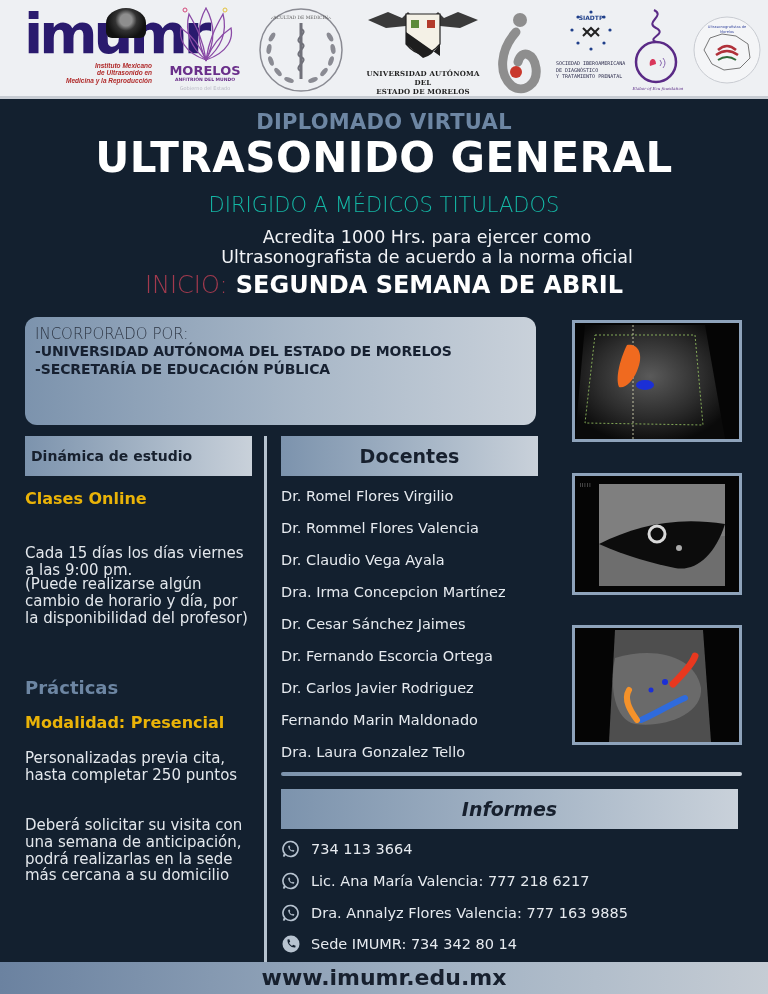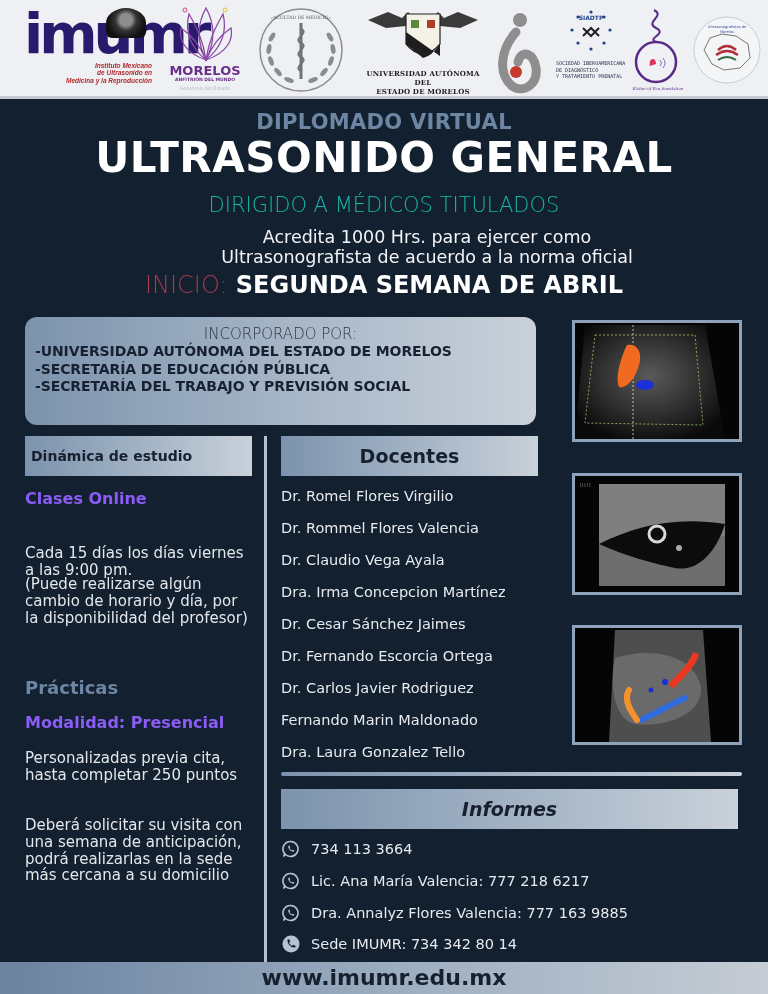--- a/index.html
+++ b/index.html
@@ -104,21 +104,21 @@
   .start .inicio { font-weight: 300; color: #a33a4e; }
 
   
   .incorp {
     position: absolute; left: 25px; top: 317px; width: 511px; height: 108px;
     border-radius: 12px;
     background: linear-gradient(90deg, #7c93ad 0%, #a9b8c8 55%, #c9d1da 100%);
     padding: 8px 10px;
     color: #1a2433;
   }
-  .incorp .label { font: 300 15px/1.2 "DejaVu Sans", sans-serif; color: #2c3442; text-align: center; }
+  .incorp .label { font: 300 15px/1.2 "DejaVu Sans", sans-serif; color: #2c3442; }
   .incorp .item { font: 800 14px/1.25 "DejaVu Sans", sans-serif; color: #172131; letter-spacing: -0.1px; }
 
   
   .photo {
     position: absolute; left: 572px; width: 170px; border: 3px solid #8ea3bb;
     background: #050505; overflow: hidden;
   }
   .photo1 { top: 320px; height: 122px; }
   .photo2 { top: 473px; height: 122px; }
   .photo3 { top: 625px; height: 120px; }
@@ -138,21 +138,21 @@
     background: #b6c2cf;
   }
   .hline {
     position: absolute; left: 281px; top: 772px; width: 461px; height: 4px;
     background: linear-gradient(90deg, #7c93ad, #c9d1da);
     border-radius: 2px;
   }
 
   
   .lcol { position: absolute; left: 25px; width: 230px; }
-  .lcol .h { font: 800 16px/1 "DejaVu Sans", sans-serif; color: #8b5cf6; }
+  .lcol .h { font: 800 16px/1 "DejaVu Sans", sans-serif; color: #eab308; }
   .lcol .p { font: 15px/1.12 "DejaVu Sans", sans-serif; color: #e3e7ec; }
   .lcol .practicas { font: 800 18px/1 "DejaVu Sans", sans-serif; color: #6d86a3; }
 
   
   .doc {
     position: absolute; left: 281px;
     font: 14.5px/1 "DejaVu Sans", sans-serif; color: #e6eaef;
   }
 
   
@@ -300,21 +300,20 @@
 </div>
 <div class="start">
   <span class="inicio">INICIO:</span>
   <span>SEGUNDA SEMANA DE ABRIL</span>
 </div>
 
 <div class="incorp">
   <div class="label">INCORPORADO POR:</div>
   <div class="item">-UNIVERSIDAD AUTÓNOMA DEL ESTADO DE MORELOS</div>
   <div class="item">-SECRETARÍA DE EDUCACIÓN PÚBLICA</div>
-  <div class="item">-SECRETARÍA DEL TRABAJO Y PREVISIÓN SOCIAL</div>
 </div>
 
 <div class="photo photo1">
   <svg width="164" height="116" viewBox="0 0 164 116">
     <defs>
       <radialGradient id="g1" cx="50%" cy="45%" r="60%">
         <stop offset="0" stop-color="#5a5a5a"></stop>
           <stop offset="0.6" stop-color="#2c2c2c"></stop>
           <stop offset="1" stop-color="#0a0a0a"></stop>
       </radialGradient>

